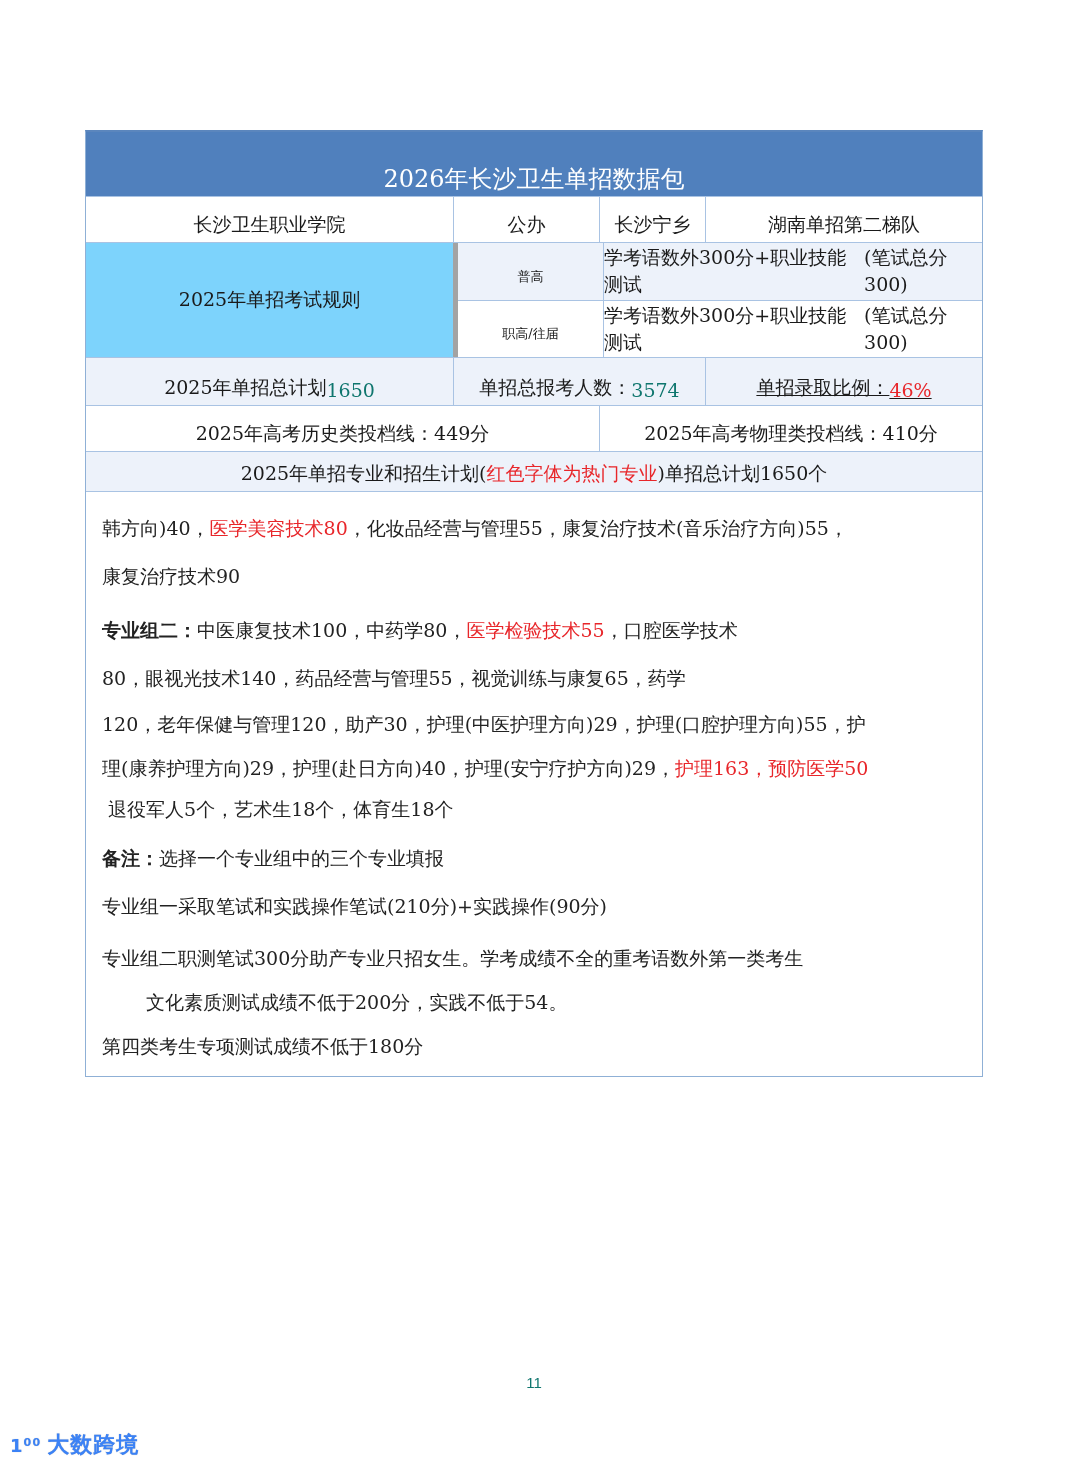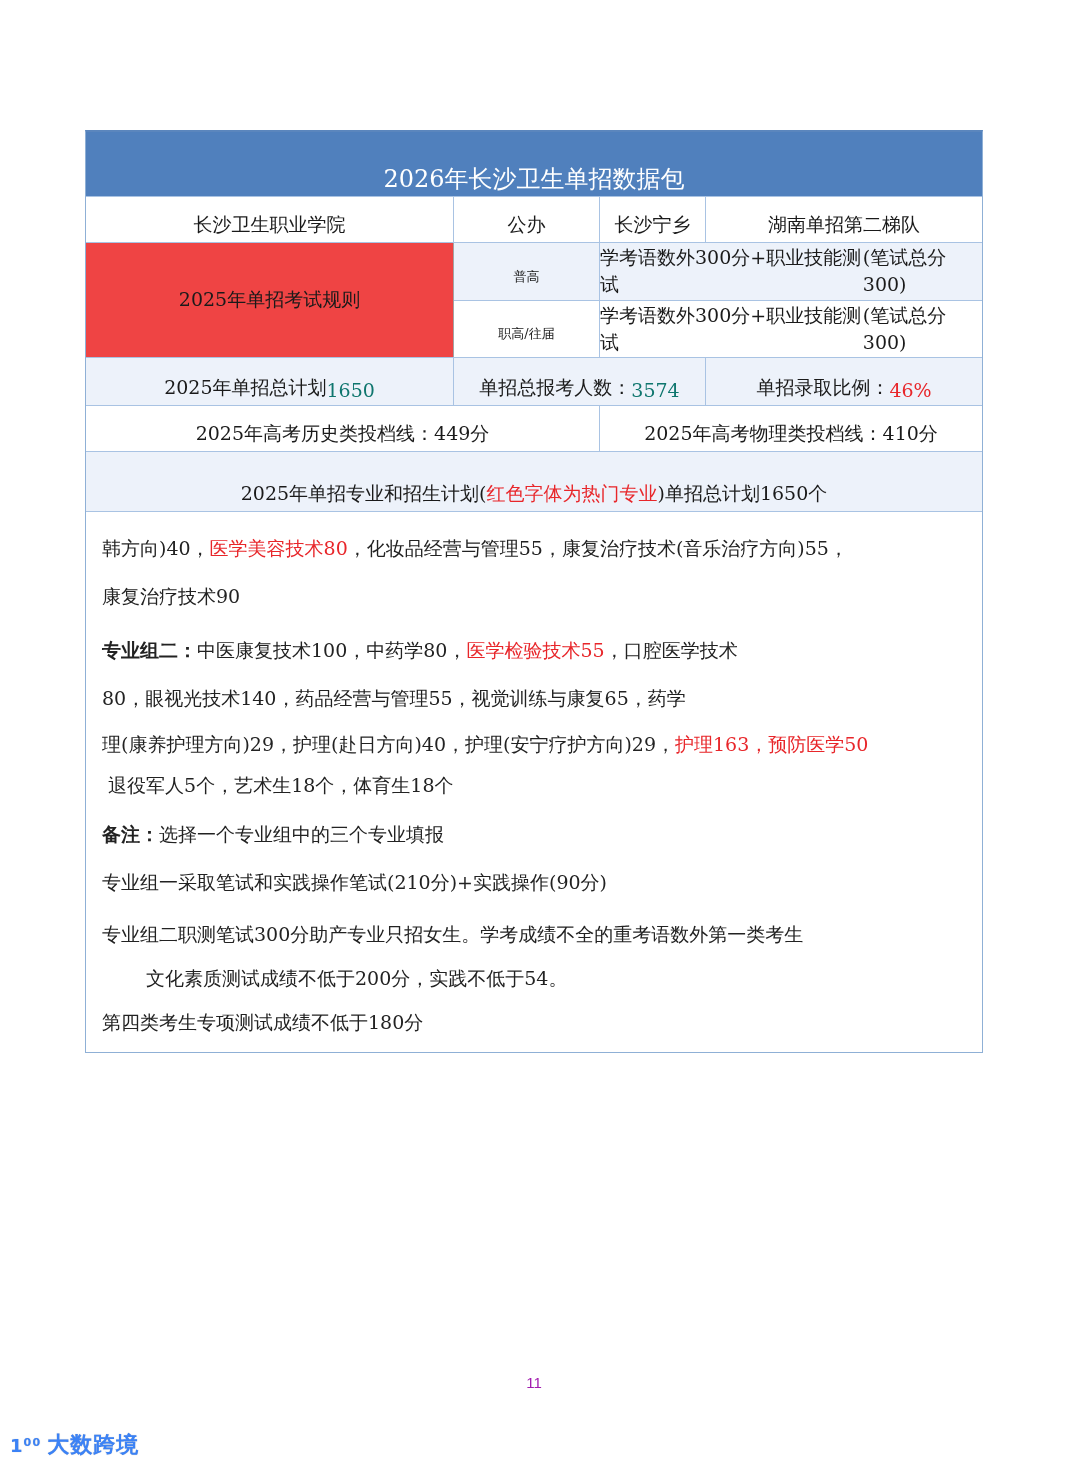--- a/index.html
+++ b/index.html
@@ -12,35 +12,35 @@
   .title span { display: inline-block; line-height: 28px; margin-top: 30px; }
   .row { display: flex; border-top: 1px solid #a9c3e3; box-sizing: border-box; }
   .cell { box-sizing: border-box; display: flex; align-items: flex-end; justify-content: center;
           font-size: 19px; padding-bottom: 4px; border-left: 1px solid #a9c3e3; text-align: center; }
   .cell:first-child { border-left: none; }
   .bg-light { background: #edf2fa; }
   .bg-white { background: #ffffff; }
   .blue { color: #0f766e; }
   .red { color: #e8262a; }
   .rules { display: flex; height: 114px; border-top: 1px solid #a9c3e3; }
-  .rules-left { width: 367px; background: #ef4444; display: flex; align-items: center; justify-content: center;
-                font-size: 19px; border-right: 1px solid #a3a3a3; }
+  .rules-left { width: 367px; background: #7dd3fc; display: flex; align-items: center; justify-content: center;
+                font-size: 19px; border-right: 5px solid #a3a3a3; }
   .rules-right { flex: 1; display: flex; flex-direction: column; }
   .subrow { display: flex; flex: 1; }
   .subrow + .subrow { border-top: 1px solid #a9c3e3; }
   .sublabel { width: 146px; display: flex; align-items: flex-end; justify-content: center;
               font-size: 13px; padding-bottom: 14px; box-sizing: border-box; border-right: 1px solid #a9c3e3; }
   .subval { flex: 1; display: flex; flex-direction: row; align-items: center; justify-content: center;
             font-size: 19px; line-height: 27px; }
   .body-text { padding: 12px 16px 8px 16px; font-size: 19px; line-height: 48px; color: #222; }
   .body-text p { margin: 0; }
   .body-text b { font-weight: bold; }
   .gap { height: 6px; }
   .page-num { position: absolute; top: 1374px; left: 0; width: 1068px; text-align: center;
-              font-family: "Liberation Sans", sans-serif; font-size: 15px; color: #a21caf; }
+              font-family: "Liberation Sans", sans-serif; font-size: 15px; color: #0f766e; }
   .watermark { position: absolute; left: 10px; top: 1430px; font-family: "DejaVu Sans", sans-serif;
                font-size: 22px; color: #3b82f6; font-weight: bold; letter-spacing: 1px;
                text-shadow: 0 0 1px #bdbdbd; display: flex; align-items: center; gap: 6px; }
   .wm-logo { font-size: 18px; }
 </style>
 </head>
 <body>
 
 <div class="sheet">
   <div class="title">
@@ -76,45 +76,46 @@
 
   <div class="row bg-light" style="height:48px;">
     <div class="cell" style="width:367px;">
       <span>2025年单招总计划</span>
         <span class="blue">1650</span>
     </div>
     <div class="cell" style="width:252px;">
       <span>单招总报考人数：</span>
         <span class="blue">3574</span>
     </div>
-    <div class="cell" style="flex:1;">
+    <div class="cell" style="flex:1;text-decoration:underline;">
       <span>单招录取比例：</span>
         <span class="red">46%</span>
     </div>
   </div>
 
   <div class="row bg-white" style="height:46px;">
     <div class="cell" style="width:513px;">2025年高考历史类投档线：449分</div>
     <div class="cell" style="flex:1;">2025年高考物理类投档线：410分</div>
   </div>
 
-  <div class="row bg-light" style="height:60px;">
+  <div class="row bg-light" style="height:40px;">
     <div class="cell" style="flex:1;">
       <span>2025年单招专业和招生计划(</span>
         <span class="red">红色字体为热门专业</span>
         <span>)单招总计划1650个</span>
     </div>
   </div>
 
   <div class="body-text" style="border-top:1px solid #a9c3e3;">
     <p><span>韩方向)40，</span><span class="red">医学美容技术80</span><span>，化妆品经营与管理55，康复治疗技术(音乐治疗方向)55，</span></p>
     <p>康复治疗技术90</p>
     <div class="gap"></div>
     <p><b>专业组二：</b><span>中医康复技术100，中药学80，</span><span class="red">医学检验技术55</span><span>，口腔医学技术</span></p>
     <p>80，眼视光技术140，药品经营与管理55，视觉训练与康复65，药学</p>
+    <p style="line-height:44px;">120，老年保健与管理120，助产30，护理(中医护理方向)29，护理(口腔护理方向)55，护</p>
     <p style="line-height:44px;"><span>理(康养护理方向)29，护理(赴日方向)40，护理(安宁疗护方向)29，</span><span class="red">护理163，预防医学50</span></p>
     <p style="white-space:pre; line-height:38px;"> 退役军人5个，艺术生18个，体育生18个</p>
     <div class="gap"></div>
     <p><b>备注：</b><span>选择一个专业组中的三个专业填报</span></p>
     <p>专业组一采取笔试和实践操作笔试(210分)+实践操作(90分)</p>
     <div class="gap"></div>
     <p style="line-height:44px;">专业组二职测笔试300分助产专业只招女生。学考成绩不全的重考语数外第一类考生</p>
     <p style="line-height:44px;margin-left:44px;">文化素质测试成绩不低于200分，实践不低于54。</p>
     <p style="line-height:44px;">第四类考生专项测试成绩不低于180分</p>
   </div>

